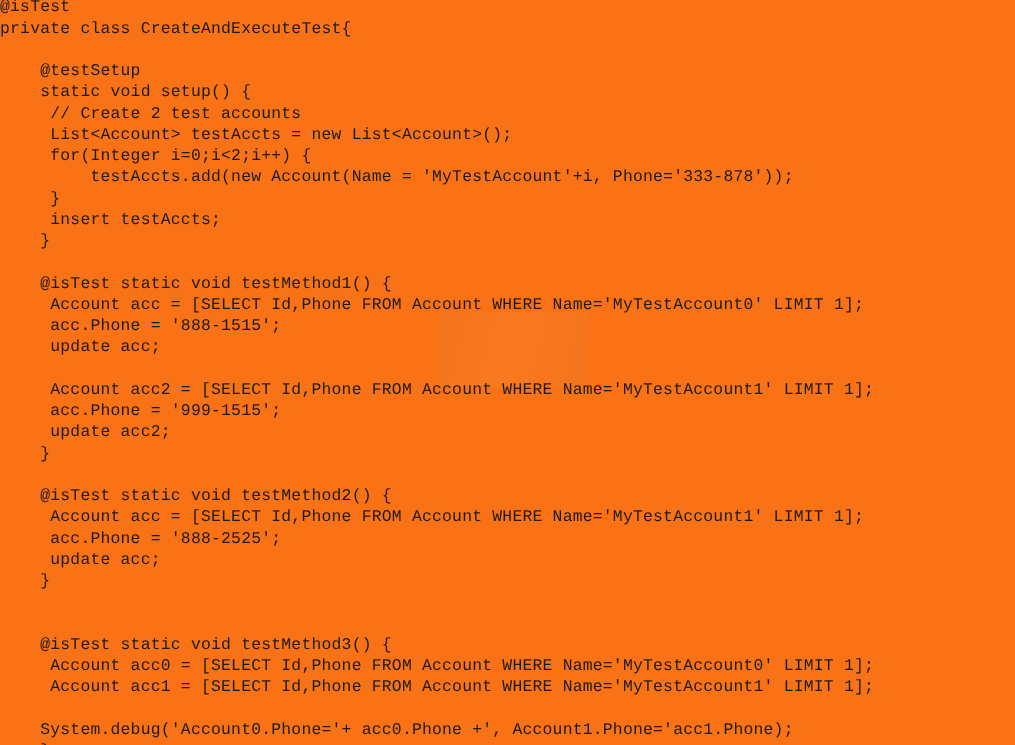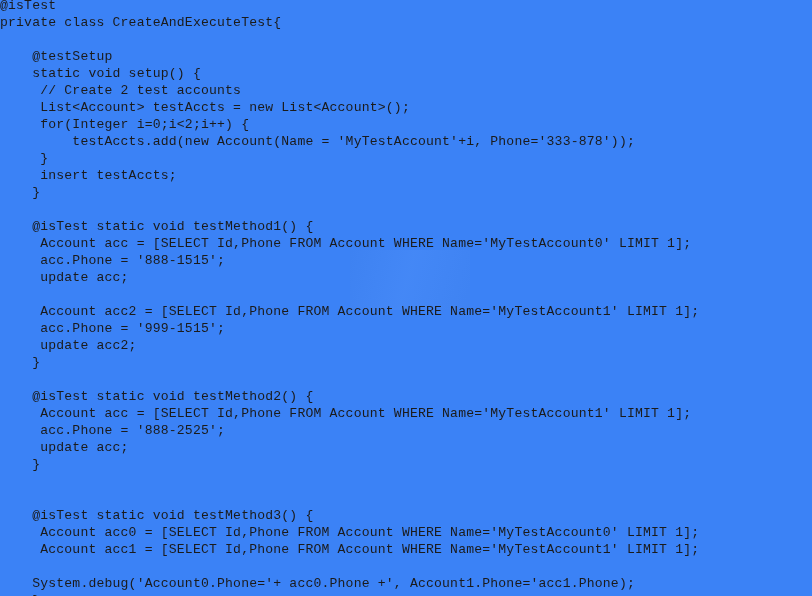--- a/index.html
+++ b/index.html
@@ -54,16 +54,16 @@
     white-space: pre;
     overflow: hidden;
   }
   .code-line:empty::after {
     content: " ";
   }
 </style>
 </head>
 <body>
 
-<div id="code-surface" style="background: #3b82f6;">
+<div id="code-surface" style="background: #f97316;">
   <div id="watermark"></div>
   <pre id="code-block" style="color: rgb(27, 27, 27);"><span class="code-line">@isTest</span><span class="code-line">private class CreateAndExecuteTest{</span><span class="code-line"></span><span class="code-line">    @testSetup</span><span class="code-line">    static void setup() {</span><span class="code-line">     // Create 2 test accounts</span><span class="code-line">     List&lt;Account&gt; testAccts = new List&lt;Account&gt;();</span><span class="code-line">     for(Integer i=0;i&lt;2;i++) {</span><span class="code-line">         testAccts.add(new Account(Name = 'MyTestAccount'+i, Phone='333-878'));</span><span class="code-line">     }</span><span class="code-line">     insert testAccts;</span><span class="code-line">    }</span><span class="code-line"></span><span class="code-line">    @isTest static void testMethod1() {</span><span class="code-line">     Account acc = [SELECT Id,Phone FROM Account WHERE Name='MyTestAccount0' LIMIT 1];</span><span class="code-line">     acc.Phone = '888-1515';</span><span class="code-line">     update acc;</span><span class="code-line"></span><span class="code-line">     Account acc2 = [SELECT Id,Phone FROM Account WHERE Name='MyTestAccount1' LIMIT 1];</span><span class="code-line">     acc.Phone = '999-1515';</span><span class="code-line">     update acc2;</span><span class="code-line">    }</span><span class="code-line"></span><span class="code-line">    @isTest static void testMethod2() {</span><span class="code-line">     Account acc = [SELECT Id,Phone FROM Account WHERE Name='MyTestAccount1' LIMIT 1];</span><span class="code-line">     acc.Phone = '888-2525';</span><span class="code-line">     update acc;</span><span class="code-line">    }</span><span class="code-line"></span><span class="code-line"></span><span class="code-line">    @isTest static void testMethod3() {</span><span class="code-line">     Account acc0 = [SELECT Id,Phone FROM Account WHERE Name='MyTestAccount0' LIMIT 1];</span><span class="code-line">     Account acc1 = [SELECT Id,Phone FROM Account WHERE Name='MyTestAccount1' LIMIT 1];</span><span class="code-line"></span><span class="code-line">    System.debug('Account0.Phone='+ acc0.Phone +', Account1.Phone='acc1.Phone);</span><span class="code-line">    }</span></pre>
 </div>
 
 </body></html>

